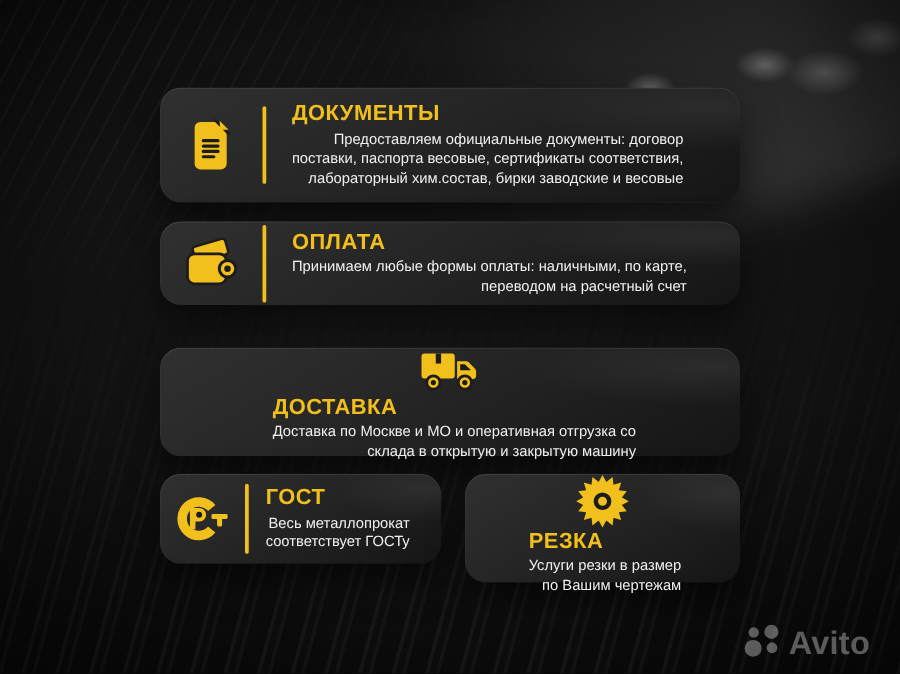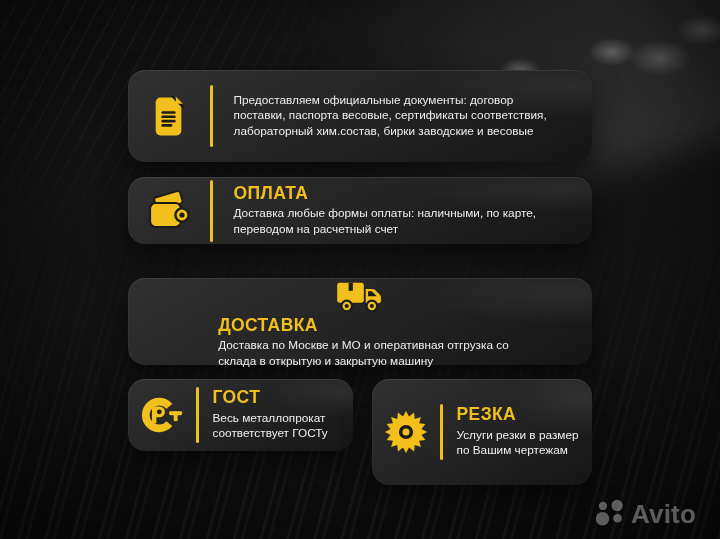--- a/index.html
+++ b/index.html
@@ -63,35 +63,35 @@
       linear-gradient(150deg,#303030 0%,#252525 45%,#151515 100%);
     box-shadow:
       inset 0 1px 0 rgba(255,255,255,0.09),
       inset 1px 0 0 rgba(255,255,255,0.03),
       0 14px 28px rgba(0,0,0,0.55);
   }
   .card-documents{left:128px;top:70px;width:464px;height:92px;}
   .card-payment  {left:128px;top:177px;width:464px;height:67px;}
   .card-delivery {left:128px;top:278px;width:464px;height:87px;flex-direction:column;}
   .card-gost     {left:128px;top:379px;width:225px;height:72px;}
-  .card-cutting  {left:372px;top:379px;width:220px;height:106px;}
+  .card-cutting  {left:372px;top:379px;width:220px;height:87px;flex-direction:column;}
 
   .icon-col{width:82px;min-width:82px;display:flex;align-items:center;justify-content:center;}
   .card-small .icon-col{width:68px;min-width:68px;}
   .divider{width:2.5px;border-radius:2px;background:#F2C01C;align-self:center;}
   .card-wide .divider{height:62px;}
   .card-small .divider{height:56px;}
   .text-col{padding:0 14px 0 21px;}
   .card-small .text-col{padding:0 10px 0 14px;}
   .card-title{
     margin:0 0 4px 0;font-size:17.5px;font-weight:700;letter-spacing:0.4px;
     color:#F2C01C;line-height:1.05;
   }
   .card-body{margin:0;font-size:11.8px;line-height:1.32;color:#EFEFEF;font-weight:400;}
-  .line{display:block;white-space:nowrap;}
+  .line{display:block;white-space:nowrap;text-align:right;}
   .icon-svg{display:block;}
   
   .watermark{
     position:absolute;left:595px;top:499px;display:flex;align-items:center;gap:4px;
     color:rgba(230,230,230,0.38);
   }
   .watermark-text{font-size:26px;font-weight:700;letter-spacing:0.2px;line-height:1;}
 </style>
 </head>
 <body>
@@ -112,20 +112,21 @@
         <path d="M23 1.2 L35.4 13.6" stroke="#1C1C1C" stroke-width="2.4"></path>
         <polygon points="27,2 34.6,9.6 27.6,9.6" fill="#F2C01C"></polygon>
         <rect x="12" y="17.5" width="15" height="2.7" rx="1.3" fill="#1C1C1C"></rect>
         <rect x="12" y="22" width="15" height="2.7" rx="1.3" fill="#1C1C1C"></rect>
         <rect x="12" y="26.5" width="15" height="2.7" rx="1.3" fill="#1C1C1C"></rect>
         <rect x="12" y="31" width="11.5" height="2.7" rx="1.3" fill="#1C1C1C"></rect>
       </svg>
     </div>
     <div class="divider"></div>
     <div class="text-col">
+      <h2 class="card-title">ДОКУМЕНТЫ</h2>
       <p class="card-body">
         <span class="line">Предоставляем официальные документы: договор</span>
         <span class="line">поставки, паспорта весовые, сертификаты соответствия,</span>
         <span class="line">лабораторный хим.состав, бирки заводские и весовые</span>
       </p>
     </div>
   </section>
 
   <section class="card card-wide card-payment">
     <div class="icon-col">
@@ -135,21 +136,21 @@
         </g>
         <rect x="4" y="13" width="31" height="24" rx="5.5" fill="#F2C01C" stroke="#1C1C1C" stroke-width="2.2"></rect>
         <circle cx="36" cy="25" r="6.6" fill="#F2C01C" stroke="#1C1C1C" stroke-width="2.4"></circle>
         <circle cx="36" cy="25" r="2.6" fill="#1C1C1C"></circle>
       </svg>
     </div>
     <div class="divider"></div>
     <div class="text-col">
       <h2 class="card-title">ОПЛАТА</h2>
       <p class="card-body">
-        <span class="line">Доставка любые формы оплаты: наличными, по карте,</span>
+        <span class="line">Принимаем любые формы оплаты: наличными, по карте,</span>
         <span class="line">переводом на расчетный счет</span>
       </p>
     </div>
   </section>
 
   <section class="card card-wide card-delivery">
     <div class="icon-col">
       <svg class="icon-svg" width="50" height="38" viewBox="0 0 52 40">
         <rect x="2" y="5" width="28" height="21" rx="2.5" fill="#F2C01C"></rect>
         <rect x="14" y="5" width="4.5" height="8.5" fill="#1C1C1C"></rect>

